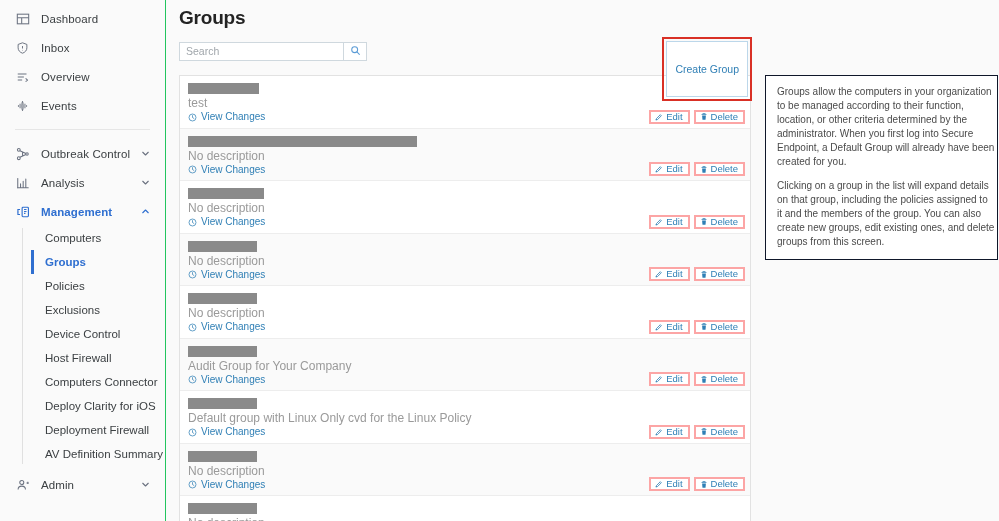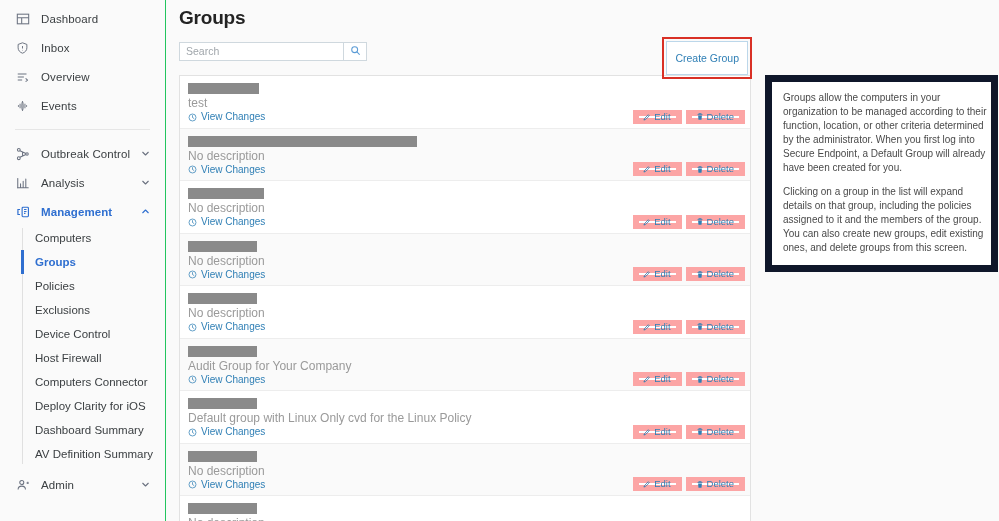--- a/index.html
+++ b/index.html
@@ -42,21 +42,21 @@
     letter-spacing: .1px;
     white-space: nowrap;
   }
   .nav-item.active .nav-label { color: #2f6fd0; font-weight: bold; }
   .nav-item.active .ico { color: #2f6fd0; }
   .chev { margin-left: auto; color: #6b7280; display:flex; }
   .nav-divider {
     height: 1px; background: #e6e6e6;
     margin: 9px 15px 9px 15px;
   }
-  .subnav { position: relative; padding-left: 0; }
+  .subnav { position: relative; padding-left: 10px; }
   .subnav::before {
     content: ""; position: absolute;
     left: 22px; top: 2px; bottom: 2px;
     width: 1px; background: #e0e0e0;
   }
   .sub-item {
     display: flex; align-items: center;
     height: 24px;
     padding-left: 35px;
     font-size: 11.5px;
@@ -121,21 +121,21 @@
     border: 2px solid #d93025;
     padding: 2px;
     background: transparent;
   }
   .create-btn {
     border: 1px solid #bcd7ea;
     background: #fff;
     color: #2f7fb5;
     font-family: "Liberation Sans", sans-serif;
     font-size: 10.5px;
-    padding: 10px 8px;
+    padding: 21px 8px;
     cursor: pointer;
     white-space: nowrap;
   }
 
   .content-row { display: flex; align-items: flex-start; }
 
   
   .list-panel {
     width: 572px;
     flex: 0 0 572px;
@@ -176,42 +176,42 @@
   }
   .row-actions {
     position: absolute;
     right: 5px;
     bottom: 4px;
     display: flex;
     gap: 4px;
   }
   .act-btn {
     display: inline-flex; align-items: center;
-    border: 6px solid #fca5a5;
+    border: 2px solid #fca5a5;
     background: #fff;
     color: #2f7fb5;
     font-family: "Liberation Sans", sans-serif;
     font-size: 9.5px;
     padding: 1px 5px 1px 4px;
     height: 14px;
     cursor: pointer;
     line-height: 1;
   }
   .act-btn .aico {
     width: 8px; height: 9px;
     margin-right: 3px;
     display: flex; align-items: center; justify-content: center;
   }
 
   
   .info-panel {
     width: 233px;
     flex: 0 0 233px;
     margin-left: 14px;
-    border: 7px solid #0f172a;
+    border: 1px solid #0f172a;
     background: #fff;
     padding: 9px 2px 10px 11px;
   }
   .info-p {
     font-size: 10px;
     line-height: 14px;
     color: #4a4a4a;
   }
   .info-p + .info-p { margin-top: 10px; }
 </style>
@@ -333,21 +333,21 @@
       <div class="sub-item">
           <span>Host Firewall</span>
         </div>
       <div class="sub-item">
           <span>Computers Connector</span>
         </div>
       <div class="sub-item">
           <span>Deploy Clarity for iOS</span>
         </div>
       <div class="sub-item">
-          <span>Dashboard Summary</span>
+          <span>Deployment Firewall</span>
         </div>
       <div class="sub-item">
           <span>AV Definition Summary</span>
         </div>
     </div>
 
     <div class="nav-item" style="margin-top:4px">
       <span class="ico">
         <svg width="14" height="14" viewBox="0 0 16 16" fill="none" stroke="currentColor" stroke-width="1.2">
           <circle cx="6.6" cy="5.2" r="2.3"></circle>

